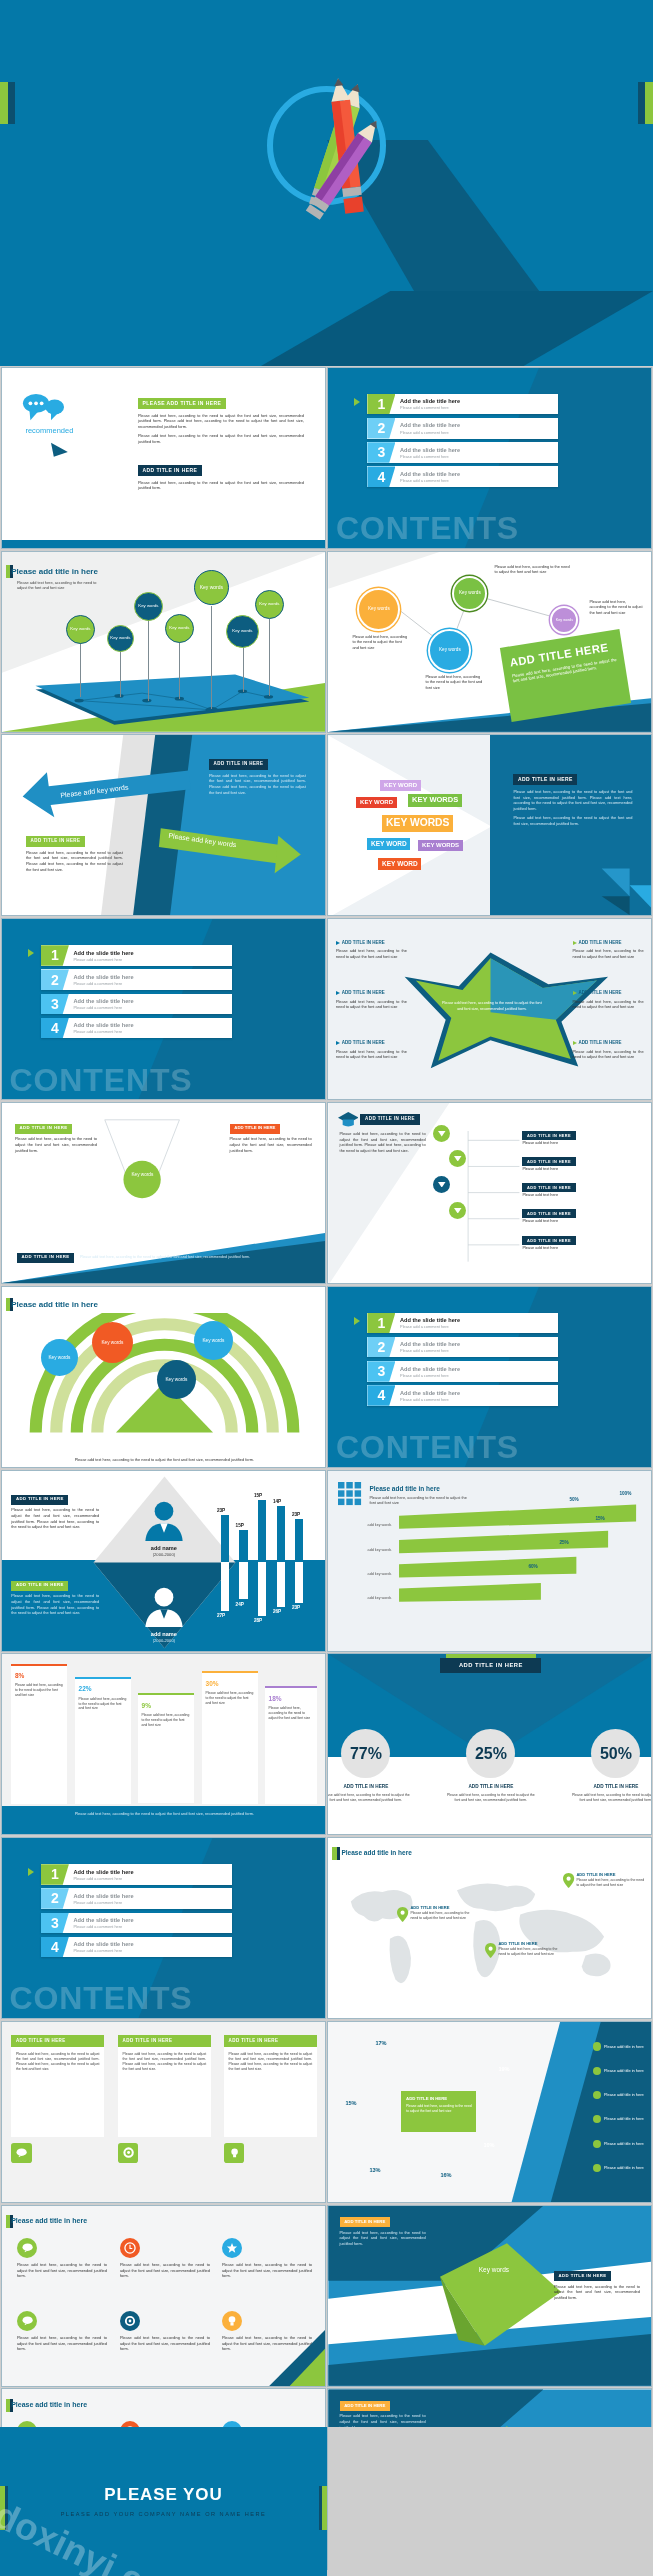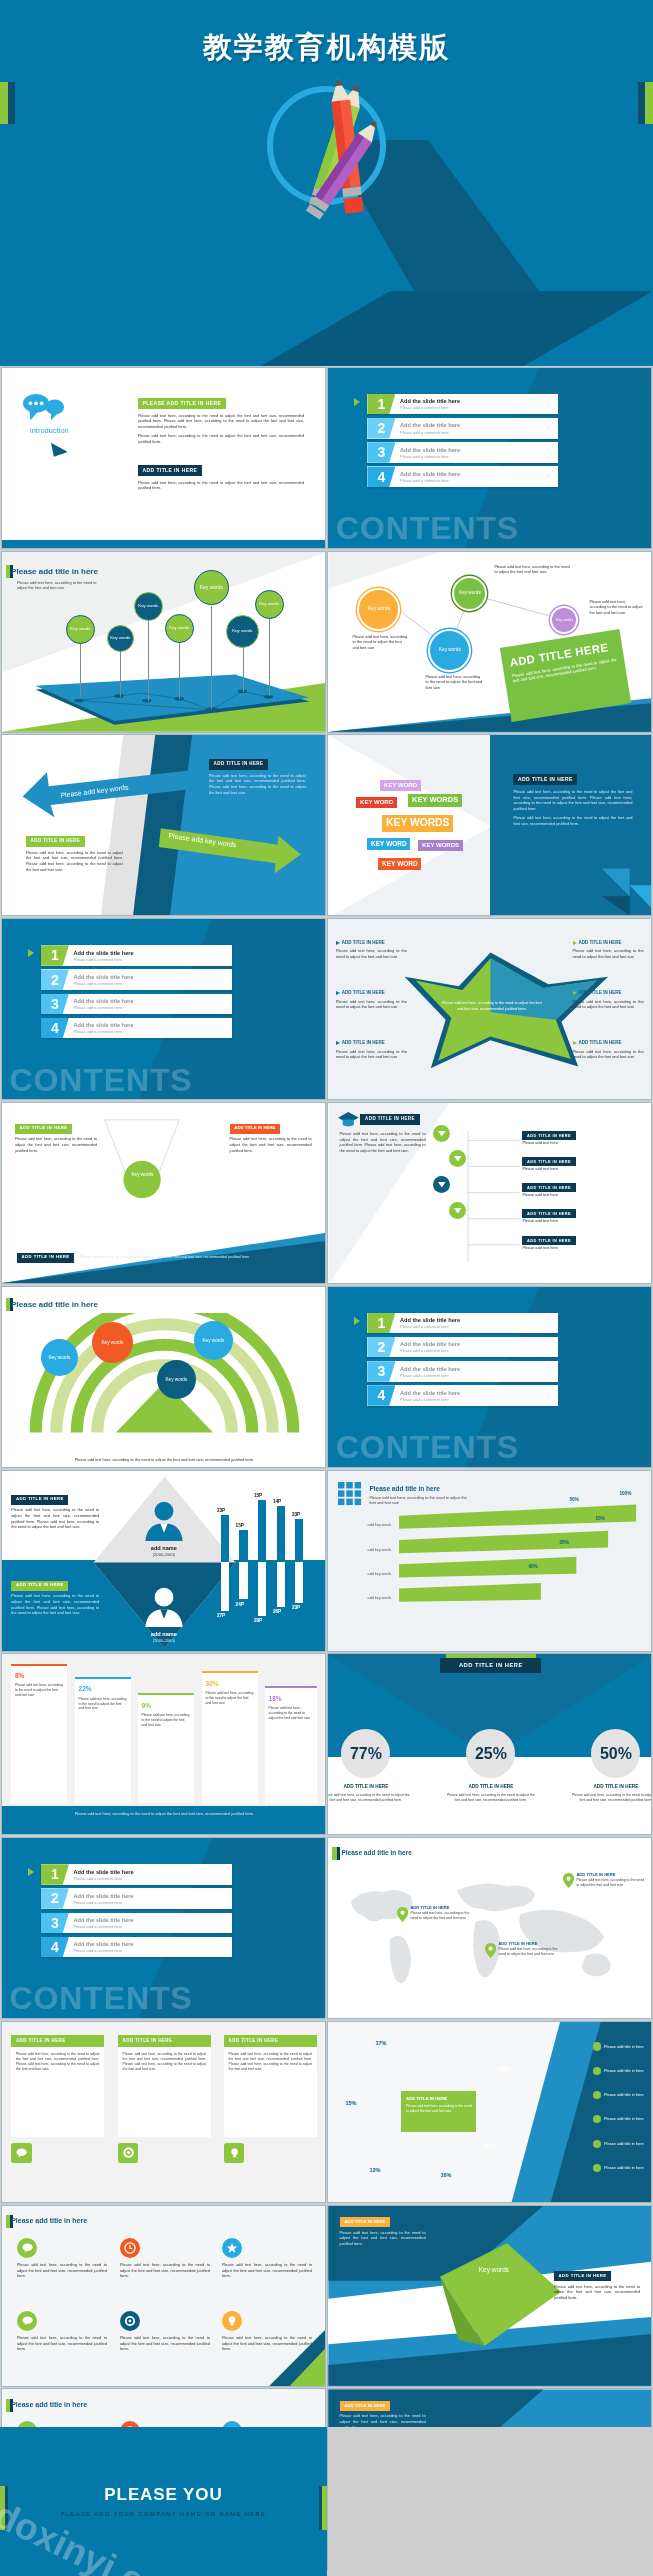--- a/index.html
+++ b/index.html
@@ -101,21 +101,20 @@
     pointer-events:none; white-space:nowrap;
   }
   .filler { position:absolute; left:328px; top:2427px; width:326px; height:149px; background:#cecece; }
 </style>
 </head>
 <body>
 
 <div class="page">
 
   <div class="hero">
-    <div class="hero-title">教学教育机构模版</div>
     <div class="hero-bar hb-l"></div>
     <div class="hero-bar2 hb-l2"></div>
     <div class="hero-bar hb-r"></div>
     <div class="hero-bar2 hb-r2"></div>
 
     <div class="shadow-diag"></div>
     <div class="hero-circle"></div>
 
     <svg width="653" height="366" style="position:absolute;left:0;top:0;" viewBox="0 0 700 392">
       <g transform="translate(350,180)">
@@ -159,21 +158,21 @@
           <svg width="43" height="32" viewBox="0 0 46 34">
             <ellipse cx="15" cy="12" rx="14" ry="10" fill="#29abe2"></ellipse>
             <polygon points="8,20 9,30 17,21" fill="#29abe2"></polygon>
             <circle cx="9" cy="12" r="2" fill="#fff"></circle>
               <circle cx="15" cy="12" r="2" fill="#fff"></circle>
               <circle cx="21" cy="12" r="2" fill="#fff"></circle>
             <ellipse cx="35" cy="16" rx="10" ry="8" fill="#29abe2"></ellipse>
             <polygon points="31,22 31,30 38,23" fill="#29abe2"></polygon>
           </svg>
         </div>
-        <div style="position:absolute;left:15px;top:58px;width:65px;text-align:center;font-size:7.5px;color:#29abe2;">introduction</div>
+        <div style="position:absolute;left:15px;top:58px;width:65px;text-align:center;font-size:7.5px;color:#29abe2;">recommended</div>
         <div style="position:absolute;left:49px;top:71px;">
           <svg width="18.7" height="18.7" viewBox="0 0 20 20">
               <polygon points="0,4 18,14 3,19" fill="#0d5d80"></polygon>
             </svg>
         </div>
 
         <div style="position:absolute;left:136px;top:30px;width:166px;">
           <span class="t-green" style="font-size:5px;">PLEASE ADD TITLE IN HERE</span>
           <p class="body-dark" style="margin-top:3.7px;">Please add text here, according to the need to adjust the font and font size, recommended justified form. Please add text here, according to the need to adjust the font and font size, recommended justified form.</p>
           <p class="body-dark" style="margin-top:3.7px;">Please add text here, according to the need to adjust the font and font size, recommended justified form.</p>

